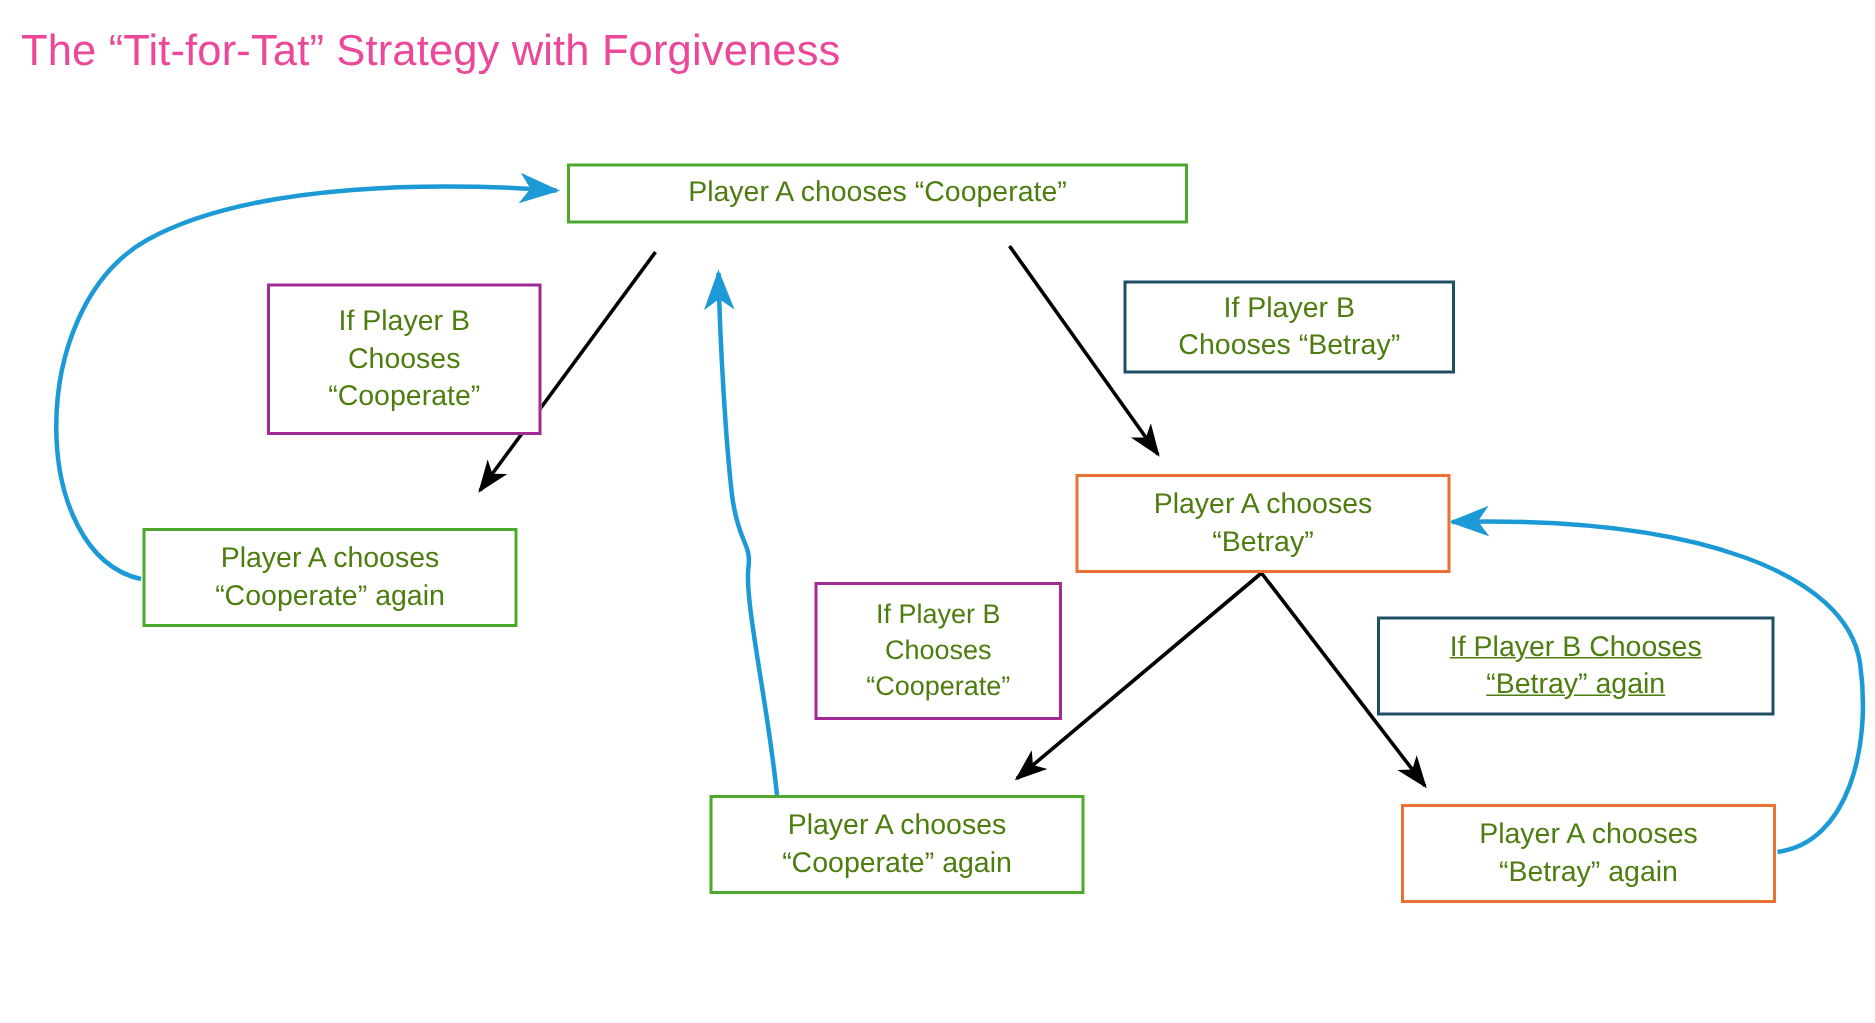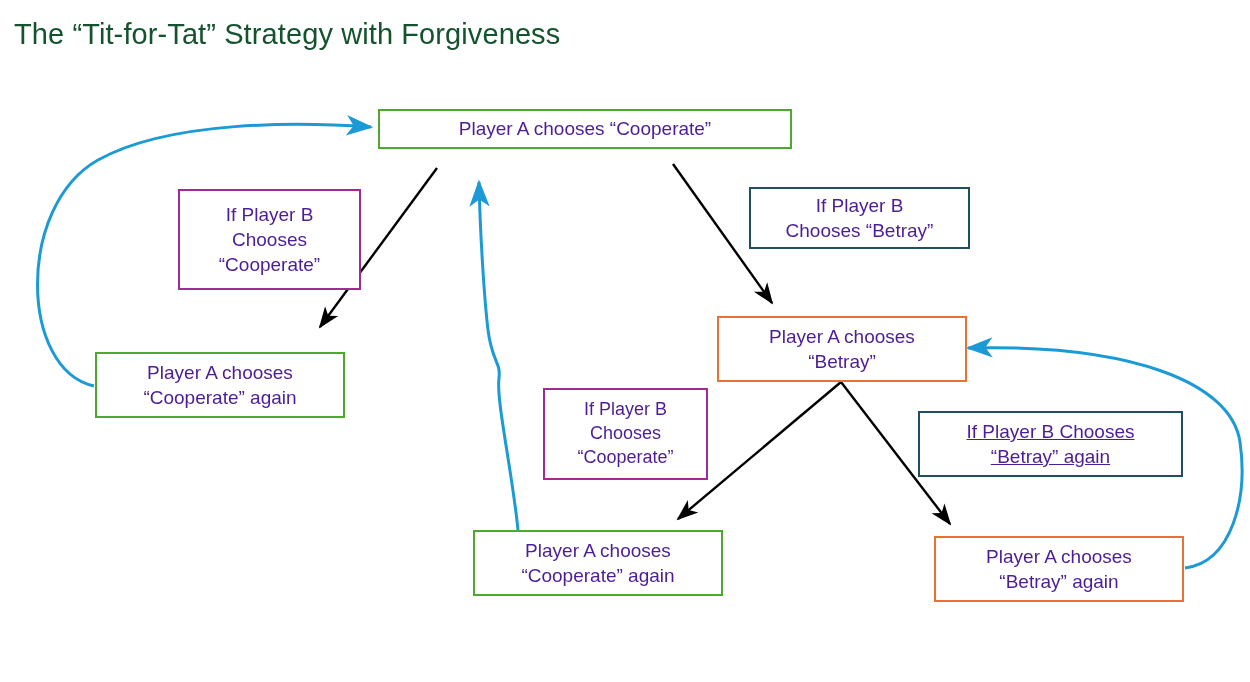--- a/index.html
+++ b/index.html
@@ -6,30 +6,30 @@
   body{
     width:1250px;height:682px;
     background:#ffffff;
     font-family:"Liberation Sans", sans-serif;
     overflow:hidden;
     position:relative;
   }
   #stage{position:absolute;left:0;top:0;width:1250px;height:682px;}
   #title{
     position:absolute;left:14px;top:18px;
-    font-size:29px;color:#14532d;letter-spacing:.1px;
+    font-size:29px;color:#ec4899;letter-spacing:.1px;
     white-space:nowrap;
   }
   .node{
     position:absolute;
     box-sizing:border-box;
     background:#ffffff;
     display:flex;align-items:center;justify-content:center;
     text-align:center;
-    color:#4c1d95;
+    color:#4d7c0f;
     line-height:1.32;
     white-space:pre-line;
   }
   .n-green{border:2.5px solid #4EA72E;}
   .n-purple{border:2.5px solid #A02B93;}
   .n-navy{border:2.5px solid #1F4E64;}
   .n-orange{border:2.5px solid #E97132;}
   svg#links{position:absolute;left:0;top:0;width:1250px;height:682px;pointer-events:none;}
 </style>
 </head>

